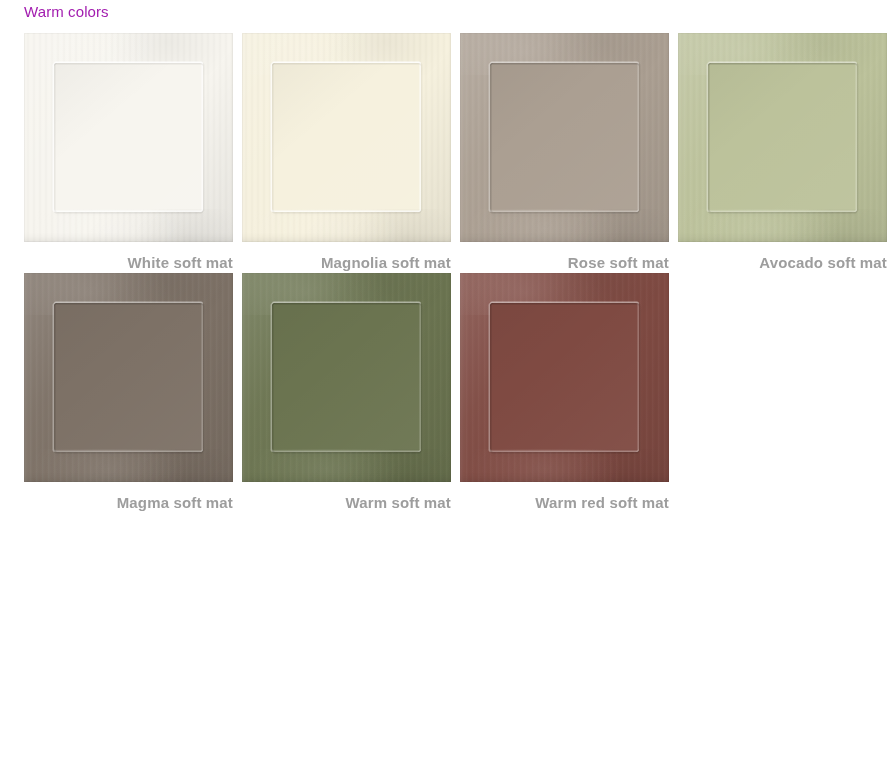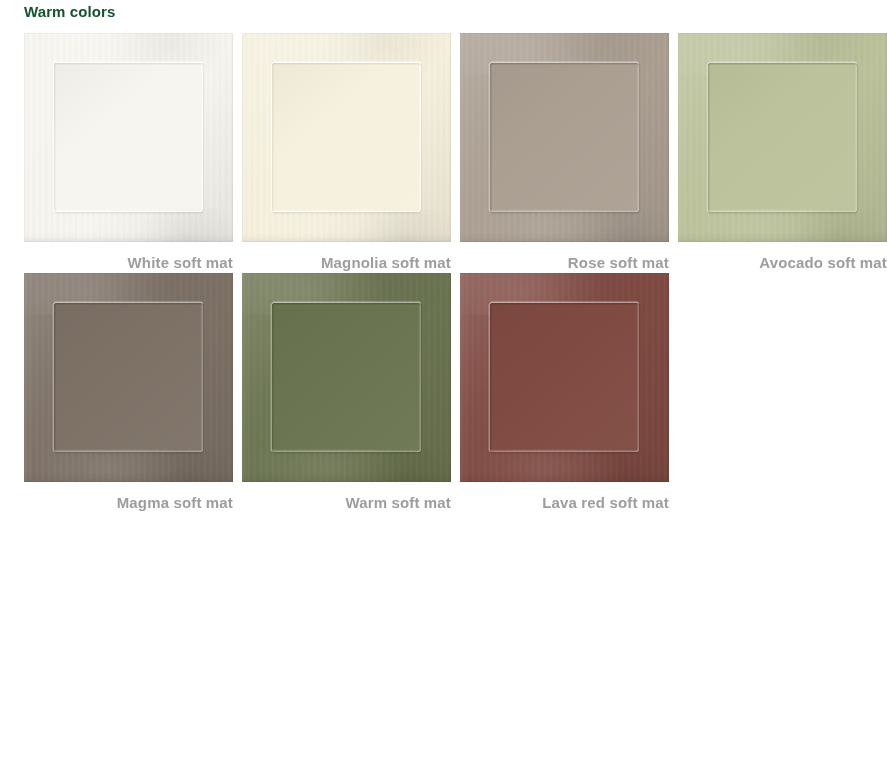--- a/index.html
+++ b/index.html
@@ -21,22 +21,22 @@
     height: 767px;
     background: #ffffff;
     box-sizing: border-box;
   }
 
   #section-heading {
     position: absolute;
     left: 24px;
     top: 0px;
     font-size: 15px;
-    font-weight: bold;
-    color: #14532d;
+    font-weight: normal;
+    color: #a21caf;
     letter-spacing: 0.1px;
     line-height: 24px;
     white-space: nowrap;
   }
 
   #swatch-grid {
     position: absolute;
     left: 24px;
     top: 33px;
     width: 843px;
@@ -238,17 +238,17 @@
         </div>
         <span class="swatch-label">Warm soft mat</span>
       </div>
       <div class="swatch-cell">
         <div class="swatch-tile" style="--c: #7f4a42;">
           <div class="door">
             <div class="door-panel"></div>
           </div>
           <div class="door-edge"></div>
         </div>
-        <span class="swatch-label">Lava red soft mat</span>
+        <span class="swatch-label">Warm red soft mat</span>
       </div>
     </div>
 
 </div>
 
 </body></html>

